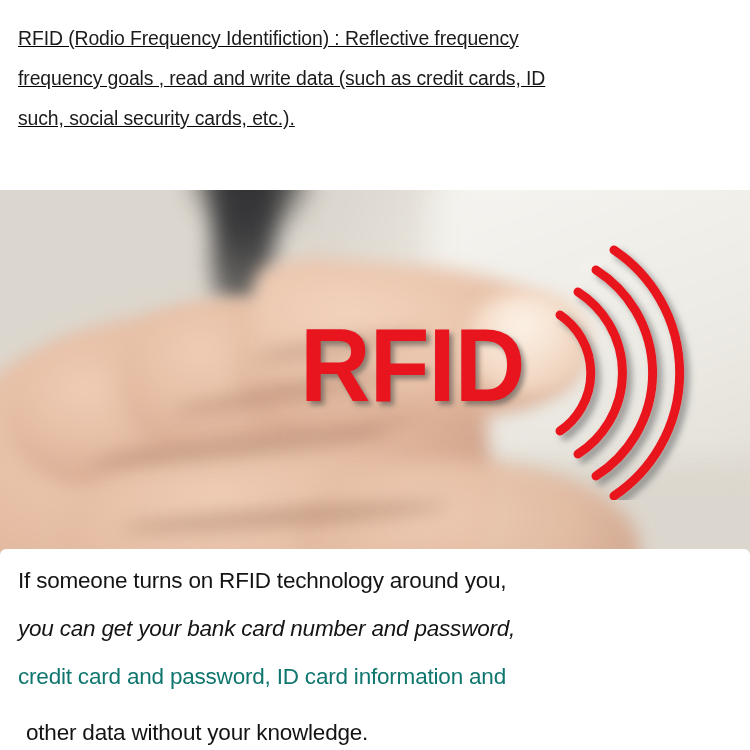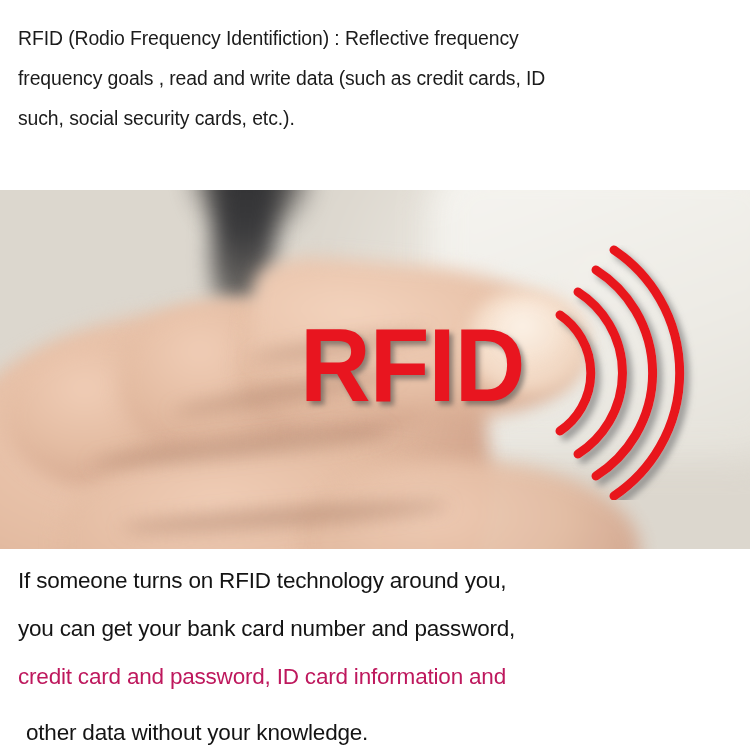--- a/index.html
+++ b/index.html
@@ -27,20 +27,21 @@
   
   .top-text {
     position: absolute;
     left: 0;
     top: 0;
     width: 750px;
     height: 190px;
     background: #ffffff;
     box-sizing: border-box;
     padding: 18px 16px 0 18px;
+    text-decoration: underline;
   }
   .top-text p {
     margin: 0;
     color: #1b1b1b;
     font-size: 19.4px;
     line-height: 40px;
     letter-spacing: -0.1px;
     white-space: nowrap;
   }
 
@@ -245,20 +246,20 @@
         <g fill="none" stroke="#e8151f" stroke-width="9" stroke-linecap="round" filter="url(#wshadow)">
           <path d="M 12 70 A 70 70 0 0 1 12 186"></path>
           <path d="M 30 47 A 96 96 0 0 1 30 209"></path>
           <path d="M 48 25 A 122 122 0 0 1 48 231"></path>
           <path d="M 66 5  A 148 148 0 0 1 66 251"></path>
         </g>
       </svg>
     </div>
   </div>
 
-  <div class="bottom-text" style="position:absolute;left:0;top:549px;width:750px;height:201px;background:#ffffff;box-sizing:border-box;padding:8px 16px 0 18px;">
+  <div class="bottom-text" style="position:absolute;left:0;top:549px;width:750px;height:201px;background:#ffffff;box-sizing:border-box;padding:8px 16px 0 18px;border-radius:6px;">
     <p style="margin:0;color:#141414;font-size:22.5px;line-height:48px;letter-spacing:-0.2px;white-space:nowrap;">If someone turns on RFID technology around you,</p>
-    <p style="margin:0;color:#141414;font-size:22.5px;line-height:48px;letter-spacing:-0.2px;white-space:nowrap;">you can get your bank card number and password,</p>
-    <p style="margin:0;color:#be185d;font-size:22.5px;line-height:48px;letter-spacing:-0.2px;white-space:nowrap;">credit card and password, ID card information and</p>
+    <p style="margin:0;color:#141414;font-size:22.5px;line-height:48px;letter-spacing:-0.2px;white-space:nowrap;font-style:italic;">you can get your bank card number and password,</p>
+    <p style="margin:0;color:#0f766e;font-size:22.5px;line-height:48px;letter-spacing:-0.2px;white-space:nowrap;">credit card and password, ID card information and</p>
     <p style="margin:8px;color:#141414;font-size:22.5px;line-height:48px;letter-spacing:-0.2px;white-space:nowrap;">other data without your knowledge.</p>
   </div>
 
 </div>
 
 </body></html>

